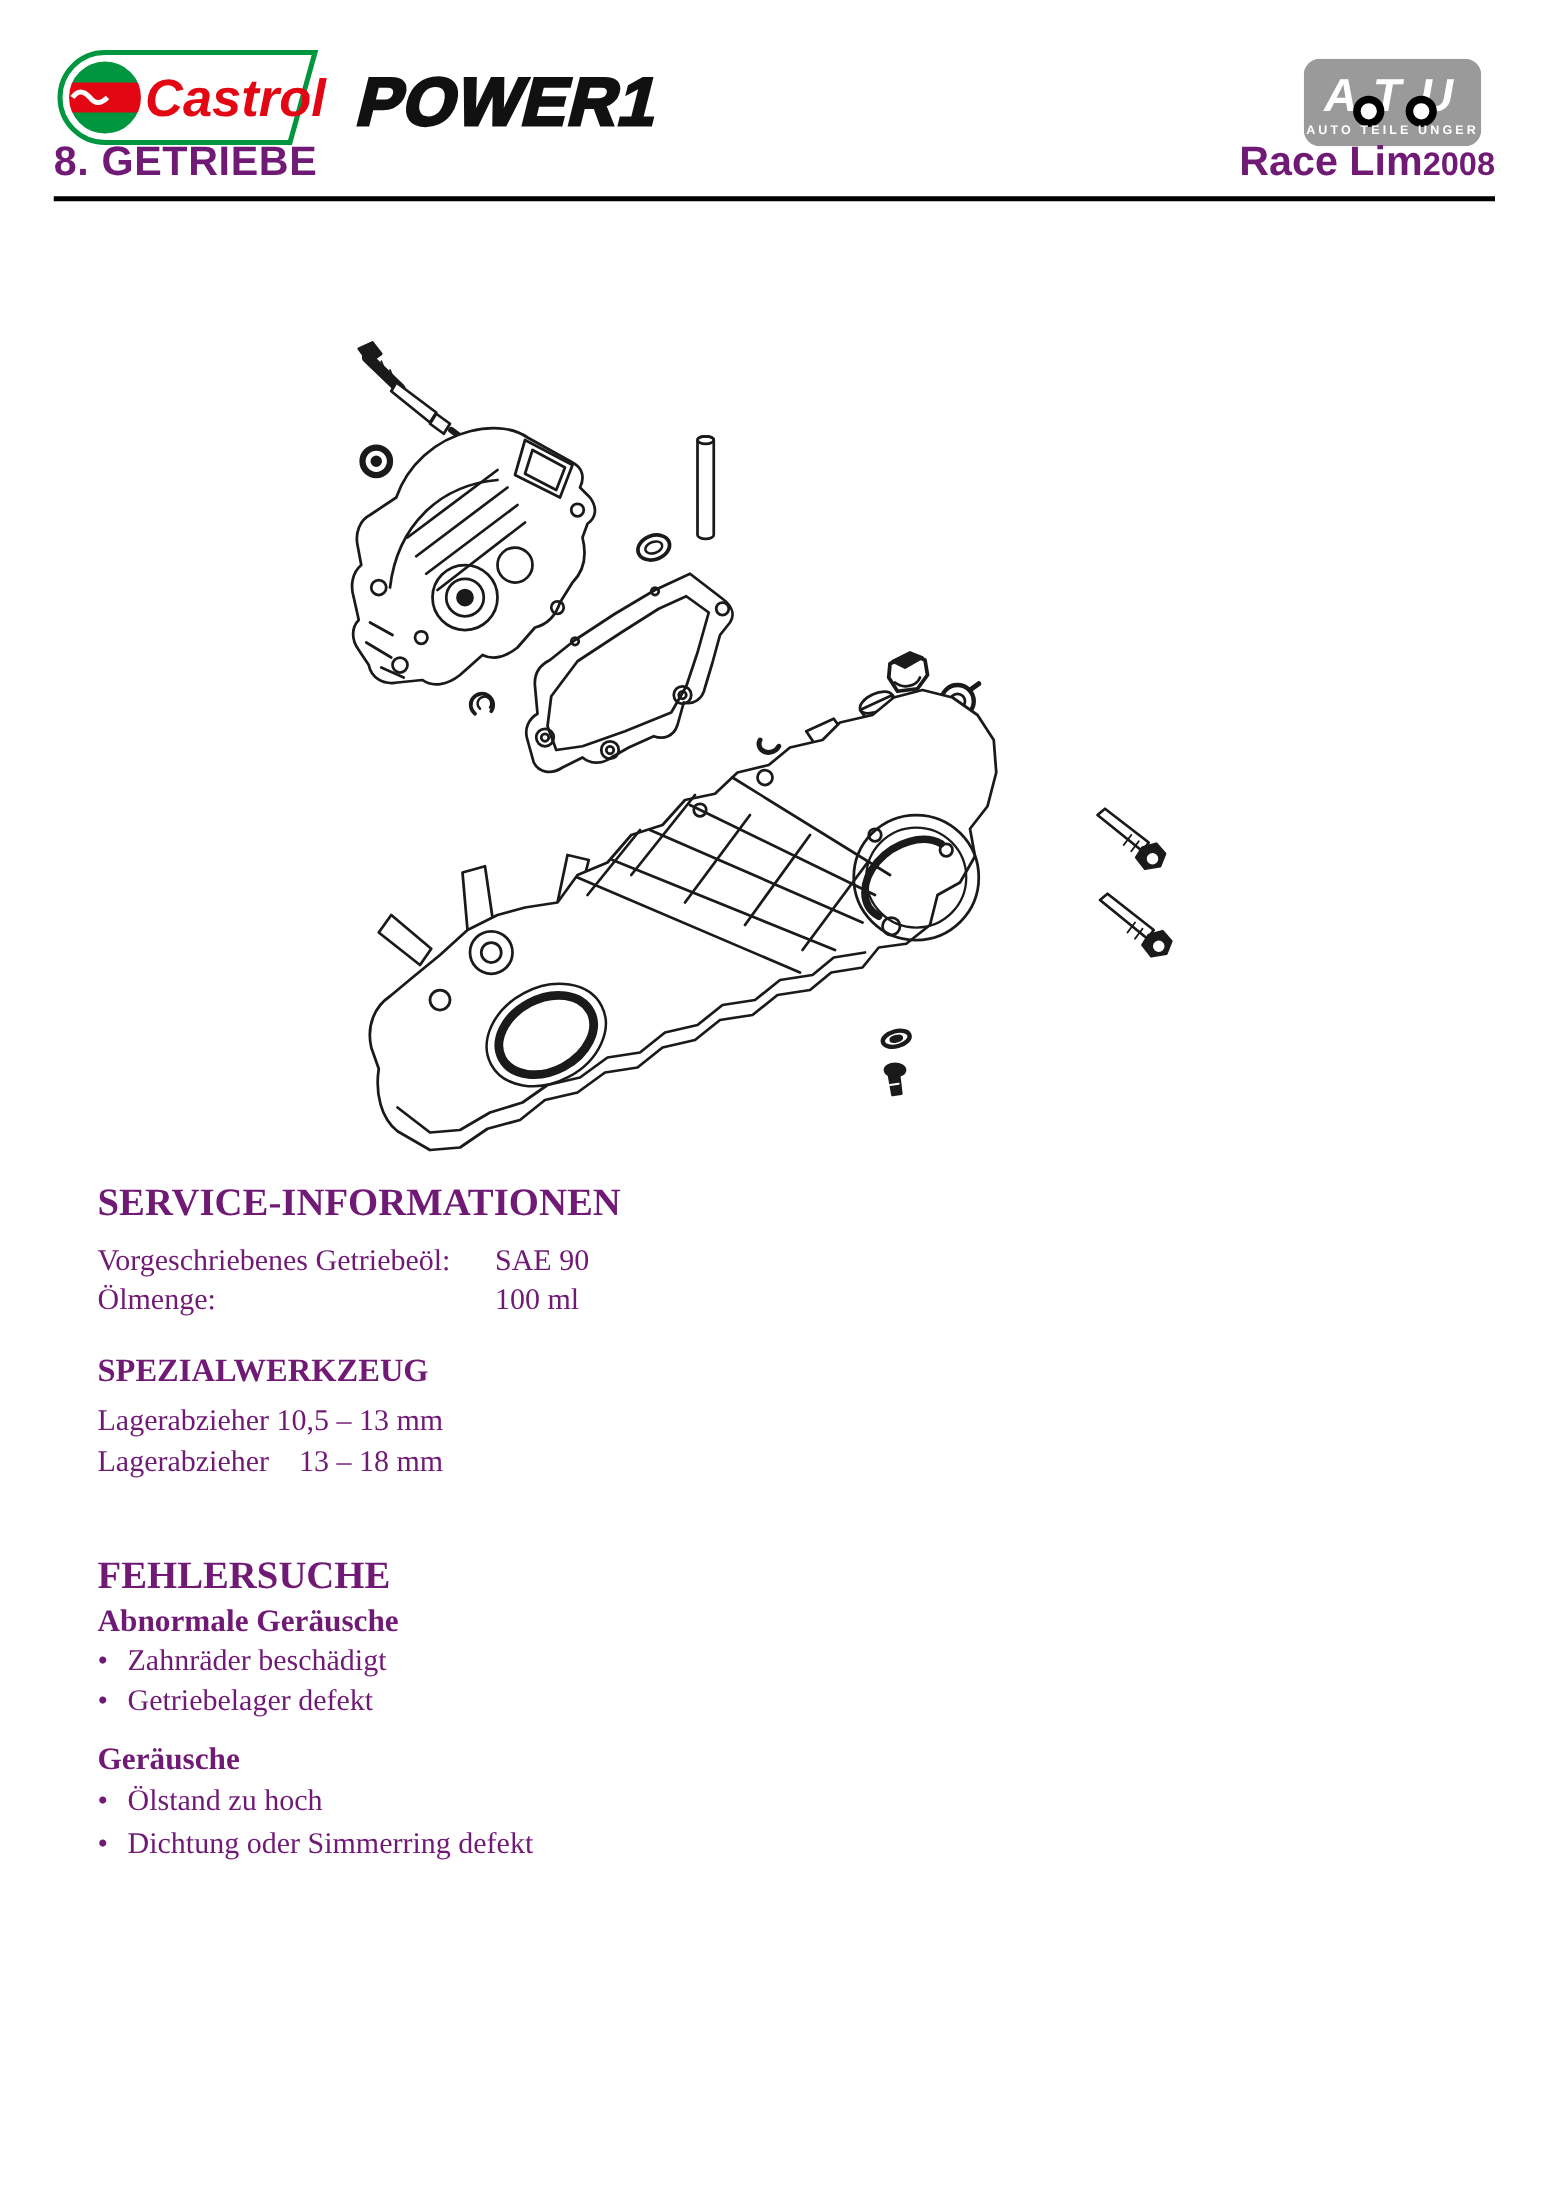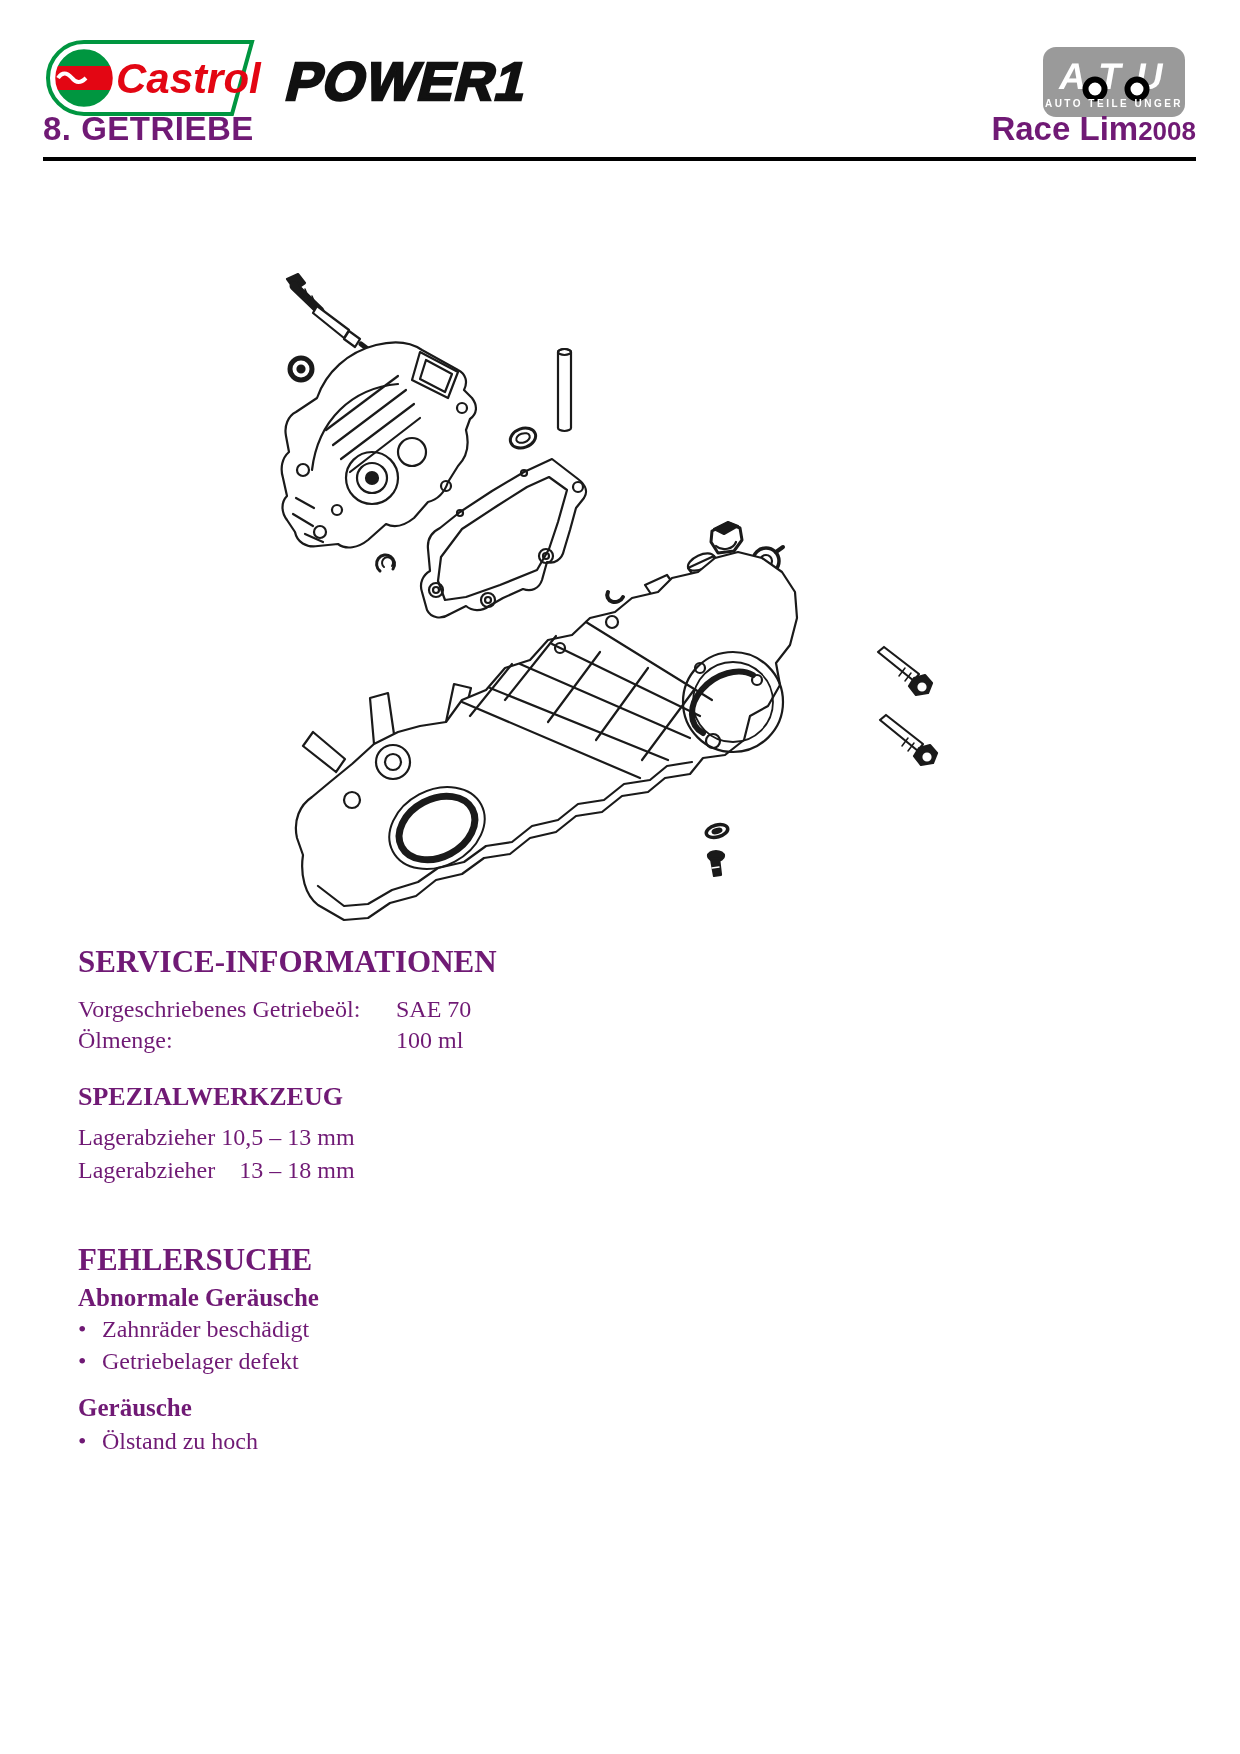--- a/index.html
+++ b/index.html
@@ -242,35 +242,36 @@
         <path d="M711,859 l3,17 7,-1 -2,-17 z" fill="#1a1a1a"></path>
         <line x1="712" y1="868" x2="719" y2="867" stroke="#fff" stroke-width="1.5"></line>
       </g>
     </g>
   </svg>
 
   <div class="abs h-big" style="left:78px;top:944px;">SERVICE-INFORMATIONEN</div>
 
   <div class="abs" style="left:0;top:996px;width:700px;height:30px;">
     <span class="spec-label body-line">Vorgeschriebenes Getriebeöl:</span>
-    <span class="spec-value body-line">SAE 70</span>
+    <span class="spec-value body-line">SAE 90</span>
   </div>
   <div class="abs" style="left:0;top:1027px;width:700px;height:30px;">
     <span class="spec-label body-line">Ölmenge:</span>
     <span class="spec-value body-line">100 ml</span>
   </div>
 
   <div class="abs h-mid" style="left:78px;top:1082px;font-size:26px;">SPEZIALWERKZEUG</div>
   <div class="abs body-line" style="left:78px;top:1124px;">Lagerabzieher 10,5 – 13 mm</div>
   <div class="abs body-line" style="left:78px;top:1157px;">Lagerabzieher    13 – 18 mm</div>
 
   <div class="abs h-big" style="left:78px;top:1242px;">FEHLERSUCHE</div>
 
   <div class="abs h-mid" style="left:78px;top:1284px;">Abnormale Geräusche</div>
   <div class="abs bullet-line" style="left:78px;top:1316px;"><span class="bullet-mark">•</span><span>Zahnräder beschädigt</span></div>
   <div class="abs bullet-line" style="left:78px;top:1348px;"><span class="bullet-mark">•</span><span>Getriebelager defekt</span></div>
 
   <div class="abs h-mid" style="left:78px;top:1394px;">Geräusche</div>
   <div class="abs bullet-line" style="left:78px;top:1428px;"><span class="bullet-mark">•</span><span>Ölstand zu hoch</span></div>
+  <div class="abs bullet-line" style="left:78px;top:1462px;"><span class="bullet-mark">•</span><span>Dichtung oder Simmerring defekt</span></div>
 
   <div class="abs footer-page">8-2</div>
 
 </div>
 
 </body></html>

